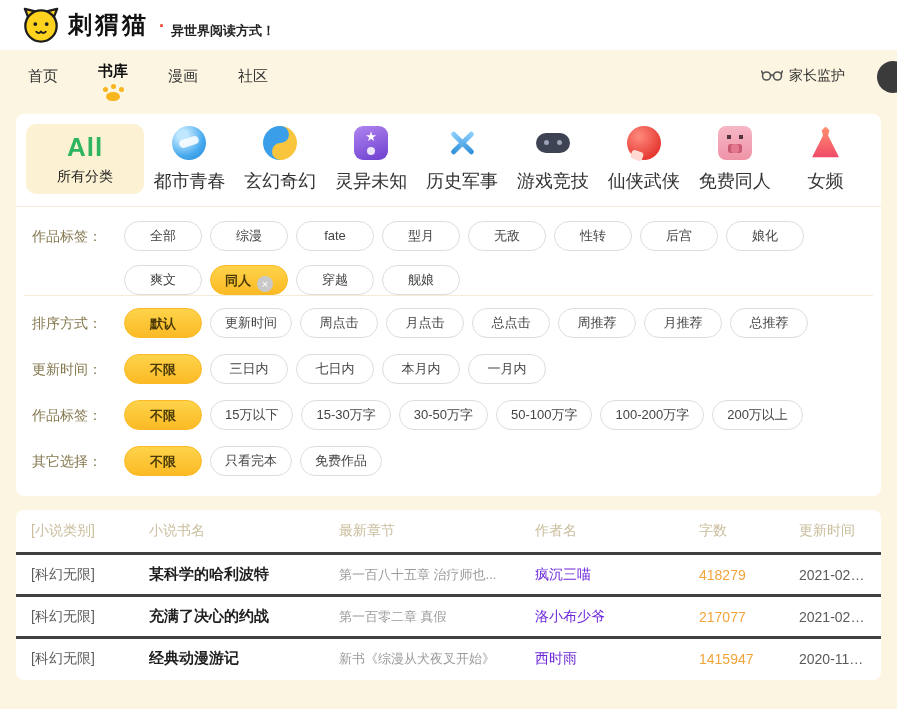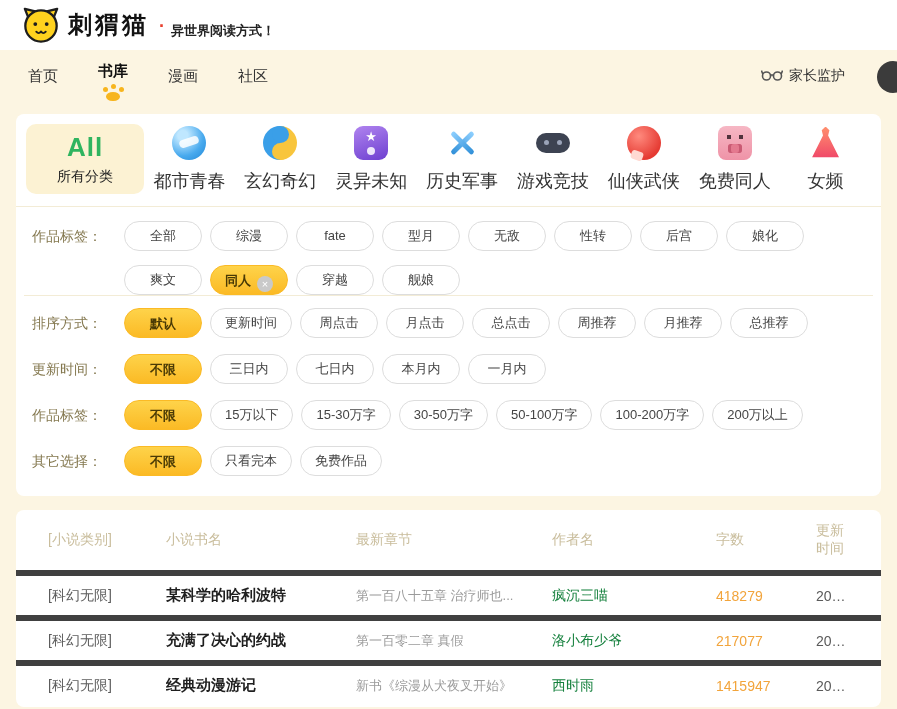--- a/index.html
+++ b/index.html
@@ -64,28 +64,28 @@
   .filters{padding:6px 8px 12px}
   .frow{display:flex;align-items:flex-start;padding:8px 8px}
   .frow.tags{border-bottom:1px solid #f3ecd6;padding-bottom:0;margin-bottom:4px}
   .flabel{width:92px;flex:none;font-size:14px;color:#84784f;line-height:30px}
   .fopts{display:flex;flex-wrap:wrap;gap:14px 8px;flex:1}
   .pill{height:30px;line-height:28px;border:1px solid #ddd;border-radius:16px;padding:0 14px;min-width:78px;text-align:center;font-size:13px;color:#444;background:#fff;cursor:pointer;white-space:nowrap}
   .pill.active{background:linear-gradient(180deg,#fed34a,#fbba25);border-color:#fbba25;font-weight:700;color:#4a3a05;line-height:30px}
   .x-badge{display:inline-block;width:16px;height:16px;border-radius:50%;background:#c9c9c9;color:#fff;font-size:11px;line-height:16px;text-align:center;margin-left:6px;vertical-align:-3px;font-weight:400;cursor:pointer}
 
   
-  .grid{display:grid;grid-template-columns:118px 190px 196px 164px 100px 1fr;align-items:center;padding:0 32px}
+  .grid{display:grid;grid-template-columns:118px 190px 196px 164px 100px 1fr;align-items:center;padding:0 15px}
   .thead .cell{padding:12px 0;font-size:14px;color:#c9bd9c}
-  .trow{border-top:6px solid #404040}
+  .trow{border-top:3px solid #404040}
   .trow .cell{padding:10px 0;font-size:14px;overflow:hidden;white-space:nowrap;text-overflow:ellipsis}
   .c-cat{color:#5c5c5c}
   .trow .c-title{font-size:15px;font-weight:700;color:#1f1f1f;cursor:pointer}
   .trow .c-chap{font-size:13px;color:#9b9b9b;cursor:pointer}
-  .trow .c-auth{color:#15803d;cursor:pointer}
+  .trow .c-auth{color:#6d28d9;cursor:pointer}
   .trow .c-words{color:#f2a43b}
   .trow .c-date{color:#5a5a5a}
   .tbl{padding-bottom:2px}
 </style>
 </head>
 <body>
 
 <div class="header">
   <div class="logo">
     <span>

